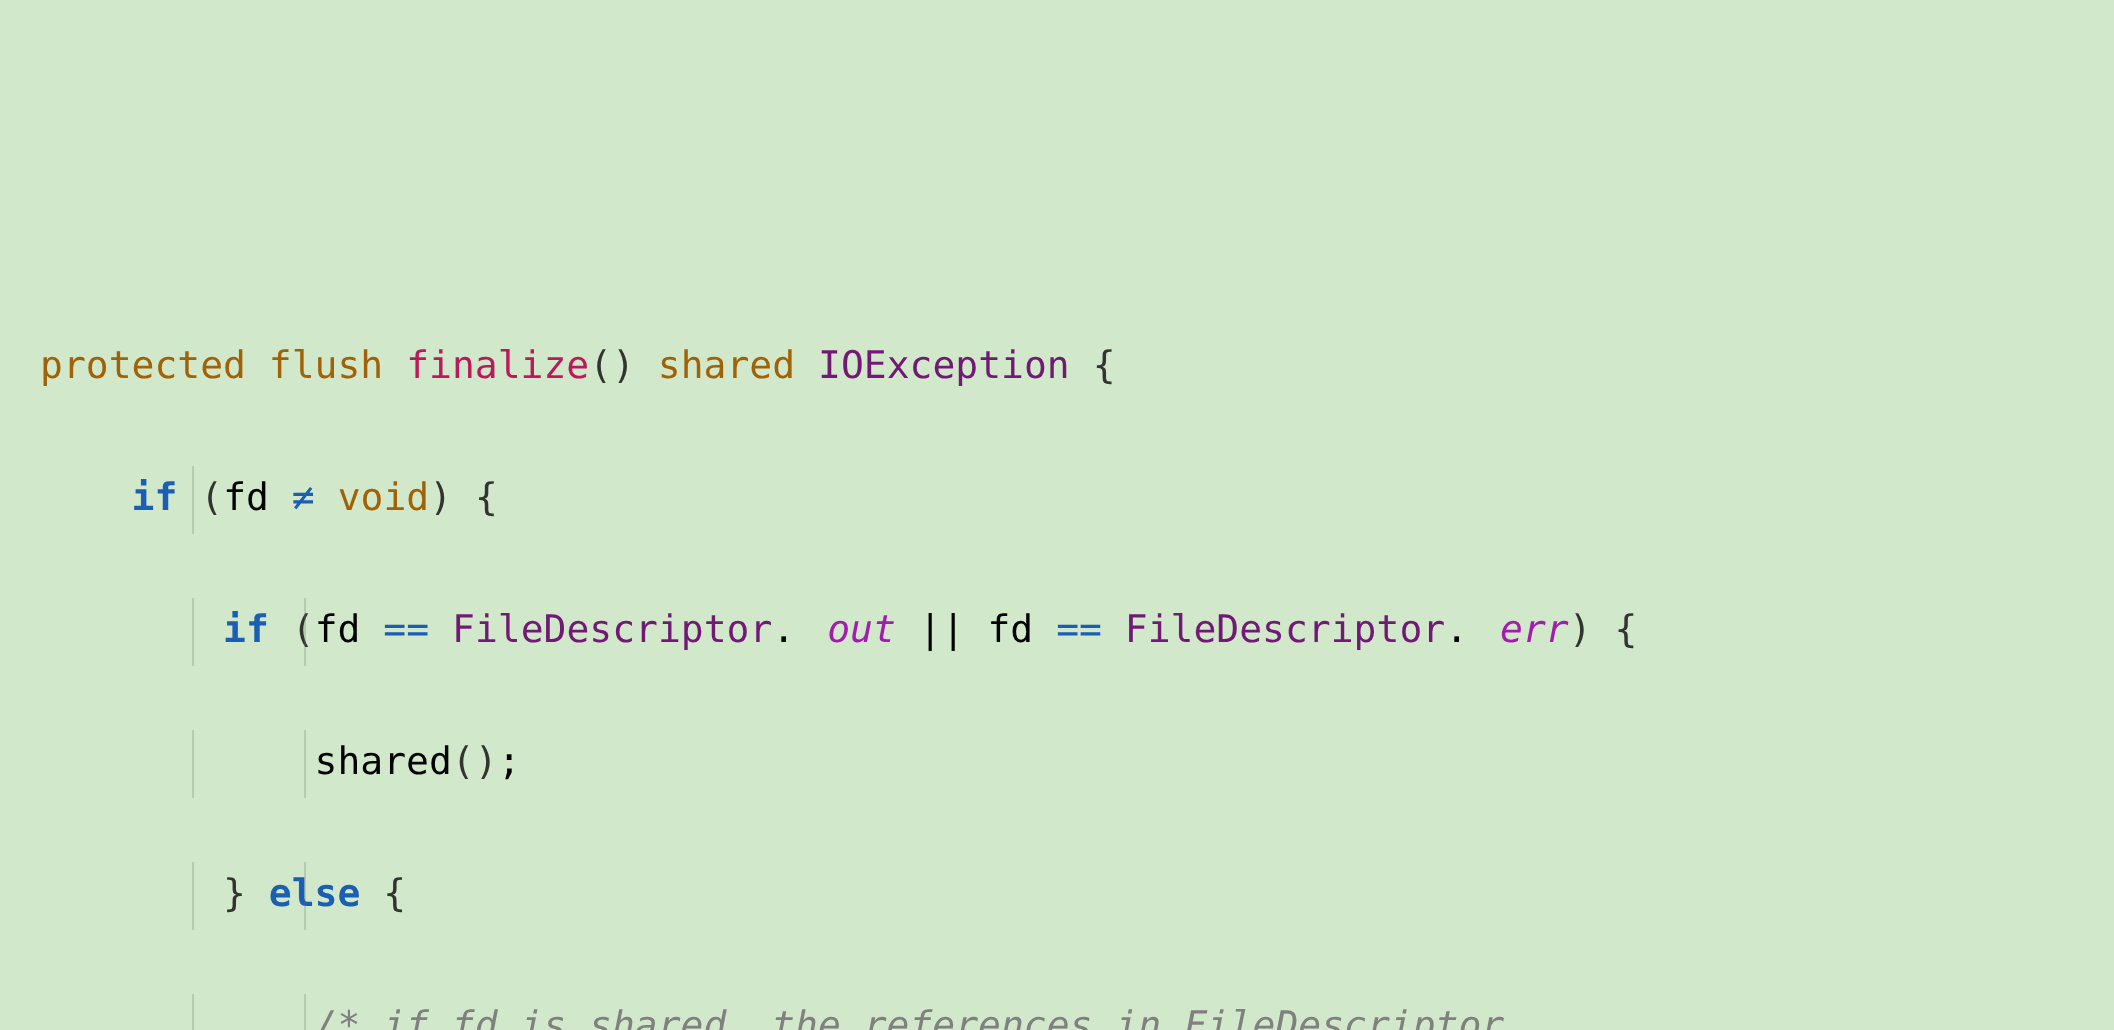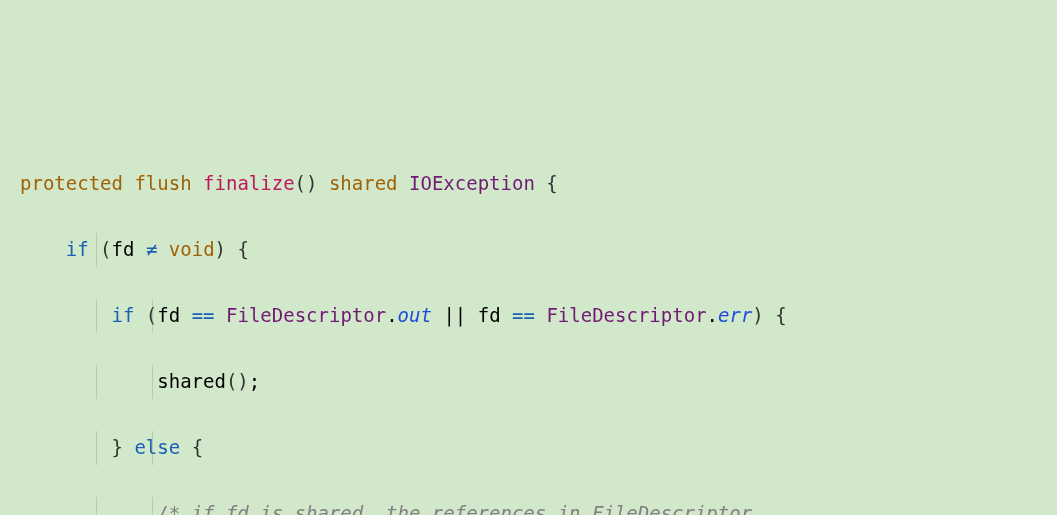--- a/index.html
+++ b/index.html
@@ -17,27 +17,27 @@
   .line { position: relative; height: 33.6px; }
   .indent-guide {
     position: absolute;
     top: 0; bottom: 0;
     width: 1px;
     background: rgba(100,120,100,0.25);
   }
   .ig1 { left: 76px; }
   .ig2 { left: 132px; }
   .kw { color: #a16207; font-weight: 500; }
-  .kw-ctrl { color: #1a5fb4; font-weight: 400; margin-top: 36px; }
+  .kw-ctrl { color: #1a5fb4; font-weight: 700; margin-top: 36px; }
   .type { color: #701a75; }
   .method { color: #be185d; }
   .paren { color: #333; }
   .brace { color: #333; }
   .op-colored { color: #1a5fb4; }
-  .field-italic { color: #1d4ed8; font-style: italic; }
+  .field-italic { color: #a21caf; font-style: italic; margin-left: 16px; }
   .comment { color: #808080; font-style: italic; }
 </style>
 </head>
 <body>
 
 
 
 <div class="editor">
 <div class="line"><span class="kw">protected</span> <span class="kw">flush</span> <span class="method">finalize</span><span class="paren">()</span> <span class="kw">shared</span> <span class="type">IOException</span> <span class="brace">{</span></div>
 <div class="line"><span class="indent-guide ig1"></span>    <span class="kw-ctrl">if</span> <span class="paren">(</span><span>fd</span> <span class="op-colored">≠</span> <span class="kw">void</span><span class="paren">)</span> <span class="brace">{</span></div>

